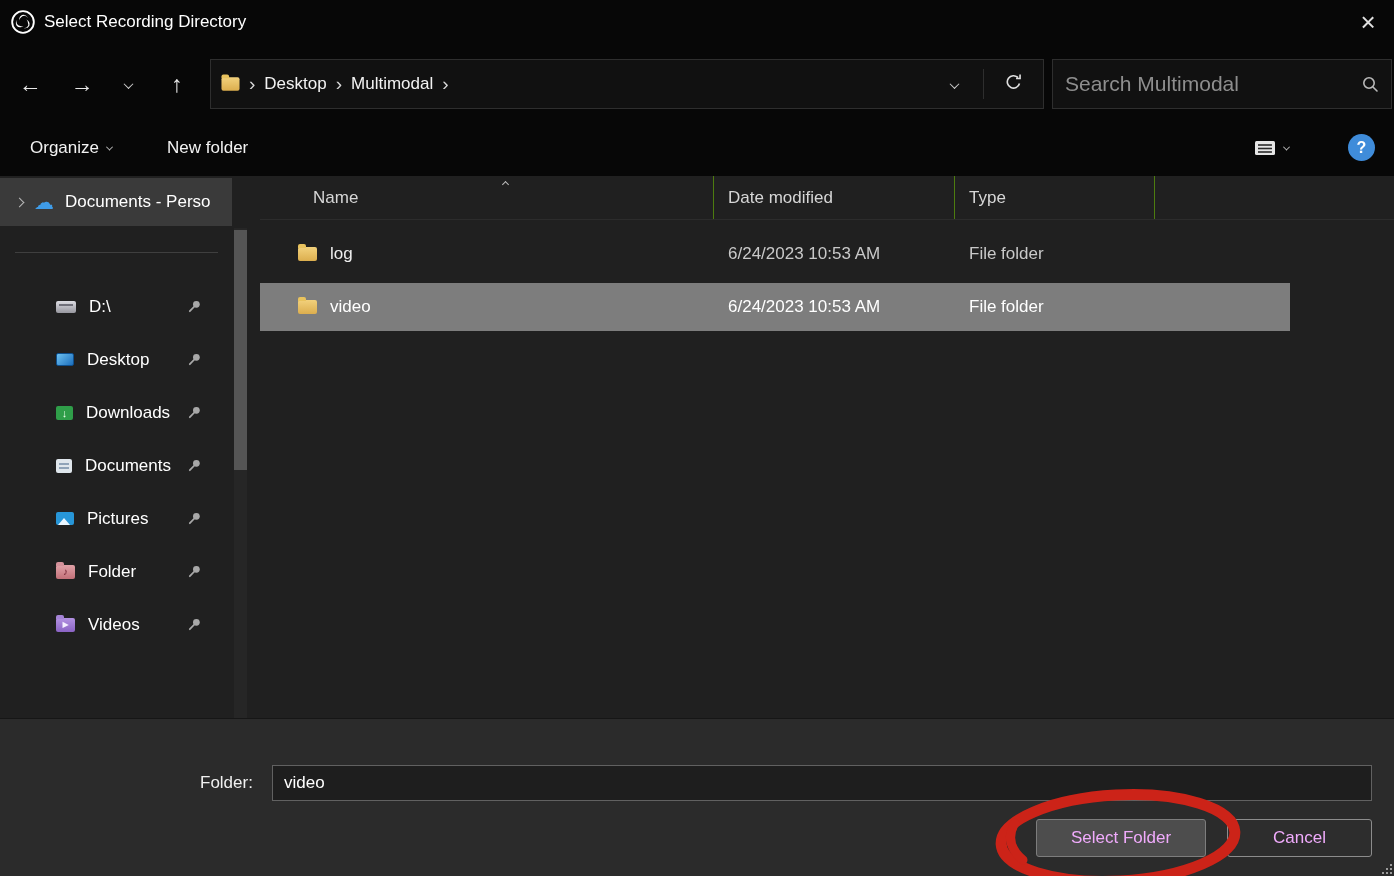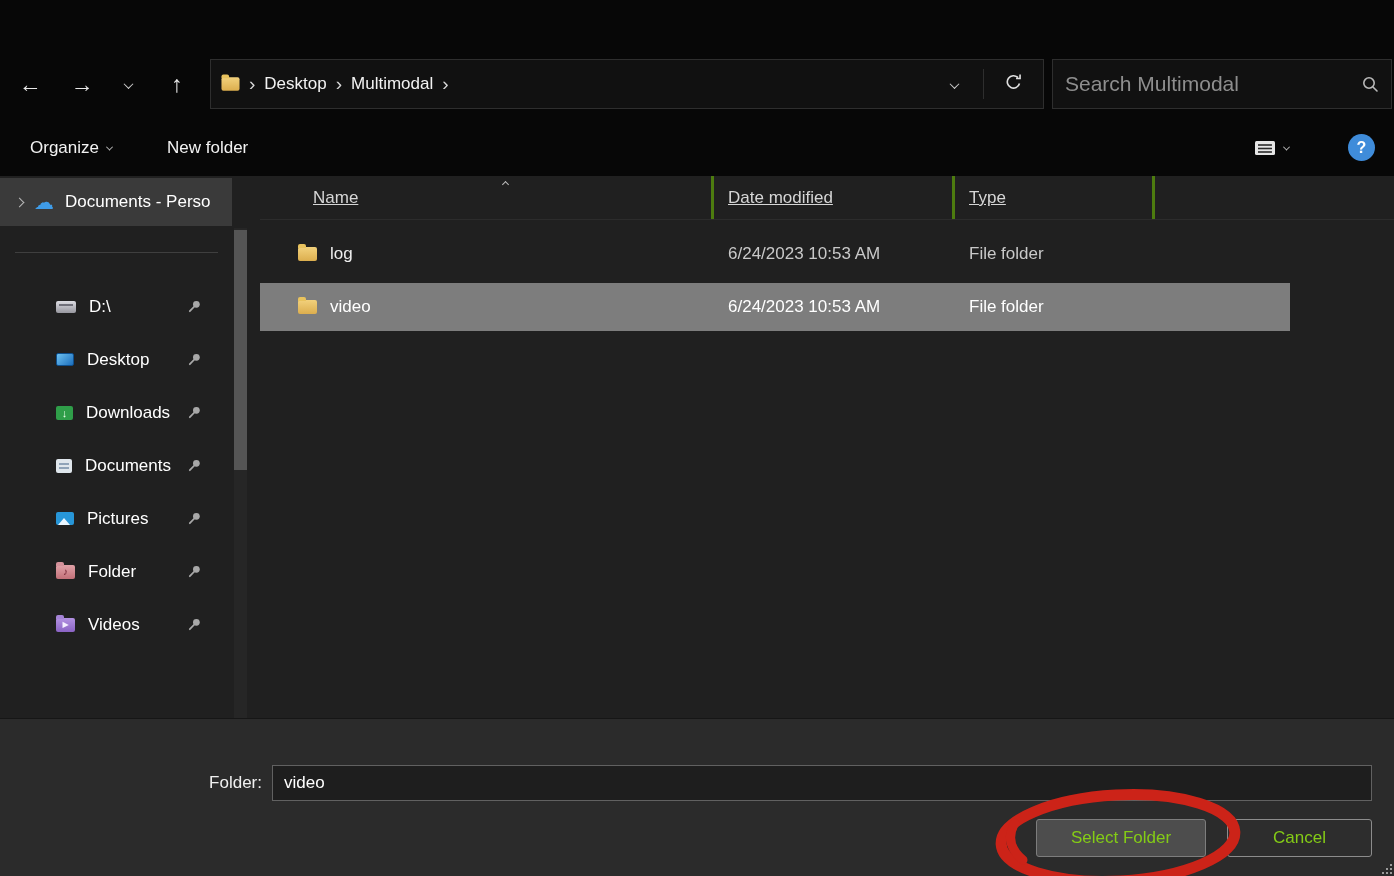--- a/index.html
+++ b/index.html
@@ -124,66 +124,78 @@
   .icon-pictures { width:18px; height:13px; border-radius:2px; background:#2796d8; overflow:hidden; }
   .icon-pictures::after { content:""; position:absolute; bottom:0; left:2px;
     border-left:6px solid transparent; border-right:6px solid transparent; border-bottom:7px solid #eaf6ff; }
 
   .sb-scrollbar { position:absolute; left:234px; top:52px; width:13px; height:490px; background:#262626; }
   .sb-thumb { position:absolute; left:0; top:2px; width:13px; height:240px; background:#555; cursor:pointer; }
 
   
   .filelist { position:absolute; left:260px; top:0; right:0; height:100%; }
   .fl-header { position:relative; height:44px; display:flex; border-bottom:1px solid #2c2c2c; color:#d6d6d6; }
-  .fl-header .col { line-height:43px; border-right:3px solid #4d7c0f; cursor:pointer;text-decoration:underline; }
+  .fl-header .col { line-height:43px; border-right:1px solid #4d7c0f; cursor:pointer; }
   .col-name { width:454px; padding-left:53px; }
   .col-date { width:241px; padding-left:14px; }
   .col-type { width:200px; padding-left:14px; }
   .col-size { width:135px; padding-left:14px; }
   .sort-caret { position:absolute; left:243px; top:6px; color:#bbb; }
 
   .fl-rows { padding-top:10px; }
   .fl-row { width:1030px; height:48px; display:flex; align-items:center; margin-bottom:5px; cursor:pointer; }
   .fl-row .cell-name { width:454px; display:flex; align-items:center; padding-left:38px; gap:13px; color:#eee; }
   .fl-row .cell { color:#c9c9c9; }
   .fl-row .cell-date { width:241px; padding-left:14px; }
   .fl-row .cell-type { width:200px; padding-left:14px; }
   .fl-row .cell-size { width:135px; padding-left:14px; }
   .fl-row.selected { background:#7d7d7d; }
   .fl-row.selected .cell, .fl-row.selected .cell-name { color:#fff; }
 
   
   .footer { position:absolute; left:0; top:718px; width:100%; height:158px; background:#2b2b2b; border-top:1px solid #161616; }
-  .folder-label { position:absolute; left:200px; top:46px; width:62px; height:36px; line-height:36px; text-align:right; color:#f0f0f0; }
+  .folder-label { position:absolute; left:200px; top:46px; width:62px; height:36px; line-height:36px; color:#f0f0f0; }
   .folder-input {
     position:absolute; left:272px; top:46px; width:1100px; height:36px;
     background:#1e1e1e; border:1px solid #616161; color:#fff; font-size:17px; padding:0 11px;
     font-family:"Liberation Sans", sans-serif; outline:none;
   }
   .btn {
-    position:absolute; top:100px; height:38px; font-size:17px; color:#84cc16; cursor:pointer; border-radius:3px;
+    position:absolute; top:100px; height:38px; font-size:17px; color:#f0abfc; cursor:pointer; border-radius:3px;
     font-family:"Liberation Sans", sans-serif;
   }
   .btn-select { left:1036px; width:170px; background:#4d4d4d; border:1px solid #7d7d7d; }
   .btn-cancel { left:1227px; width:145px; background:#2d2d2d; border:1px solid #8c8c8c; }
 
   .annotation { position:absolute; left:985px; top:788px; pointer-events:none; }
 
   .resize-grip {
     position:absolute; right:2px; bottom:2px; width:12px; height:12px; cursor:nwse-resize;
     background-image:radial-gradient(circle, #9a9a9a 1.2px, transparent 1.4px);
     background-size:4px 4px; background-position:1px 1px;
     clip-path:polygon(100% 0, 100% 100%, 0 100%);
   }
 </style>
 </head>
 <body>
 
 <div class="chrome">
 
+  <div class="titlebar">
+    <svg class="obs-logo" width="26" height="26" viewBox="0 0 24 24">
+      <circle cx="12" cy="12" r="10" fill="none" stroke="#fff" stroke-width="1.7"></circle>
+      <g fill="#fff">
+        <path d="M12 5.2 a4.6 4.6 0 0 1 4.4 3.3 a3.6 3.6 0 0 0 -6.3 -0.6 a3.6 3.6 0 0 0 -1.6 2.6 a4.6 4.6 0 0 1 3.5 -5.3 z"></path>
+        <path transform="rotate(120 12 12)" d="M12 5.2 a4.6 4.6 0 0 1 4.4 3.3 a3.6 3.6 0 0 0 -6.3 -0.6 a3.6 3.6 0 0 0 -1.6 2.6 a4.6 4.6 0 0 1 3.5 -5.3 z"></path>
+        <path transform="rotate(240 12 12)" d="M12 5.2 a4.6 4.6 0 0 1 4.4 3.3 a3.6 3.6 0 0 0 -6.3 -0.6 a3.6 3.6 0 0 0 -1.6 2.6 a4.6 4.6 0 0 1 3.5 -5.3 z"></path>
+      </g>
+    </svg>
+    <span class="win-title">Select Recording Directory</span>
+    <button class="close-btn">×</button>
+  </div>
 
   <button class="nav-btn" style="left:8px">←</button>
   <button class="nav-btn" style="left:60px">→</button>
   <button class="nav-btn small" style="left:106px"><span class="chev down"></span></button>
   <button class="nav-btn" style="left:155px">↑</button>
 
   <div class="breadcrumb-bar">
     <span class="ficon folder" style="transform:scale(.95)"></span>
     <span class="crumb-sep">›</span>
     <span class="crumb">Desktop</span>

